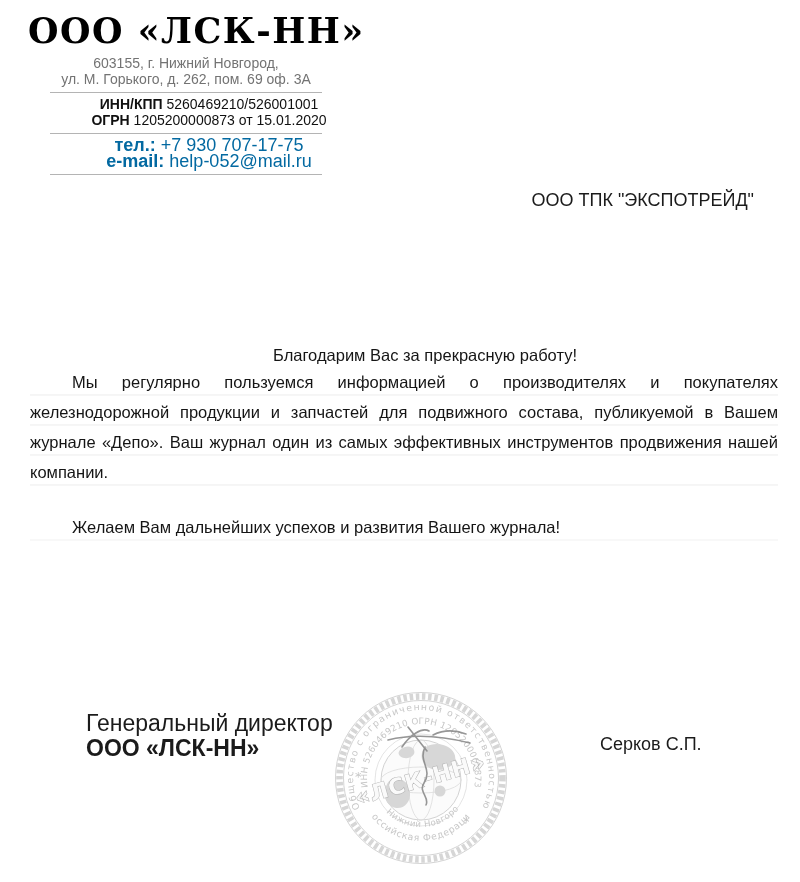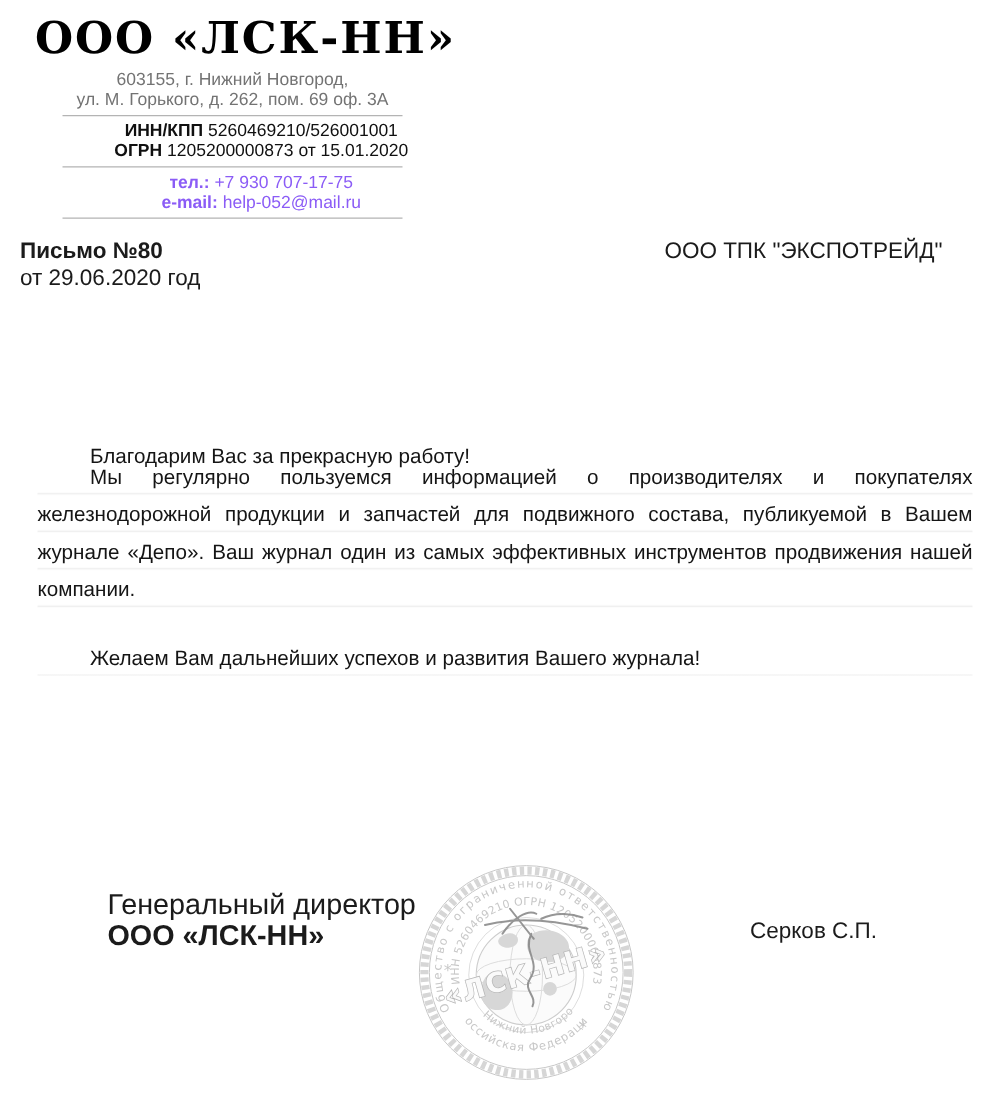--- a/index.html
+++ b/index.html
@@ -6,31 +6,31 @@
   .page{position:relative;width:800px;height:882px;background:#ffffff;overflow:hidden;
         font-family:"Liberation Sans",sans-serif;color:#1b1b1b;}
 
   
   .letterhead{position:absolute;left:28px;top:10px;width:316px;text-align:center;}
   .company-name{font-family:"DejaVu Serif",serif;font-weight:700;font-size:35px;
                 letter-spacing:1.5px;color:#000;line-height:1.2;white-space:nowrap;}
   .addr{font-size:14px;line-height:15.5px;color:#737373;margin-top:4px;}
   .lh-divider{border-top:1px solid #b4b4b4;margin:5px 22px 4px;height:0;}
   .reg{font-size:14px;line-height:15.5px;color:#101010;}
-  .contact{font-size:14px;line-height:15.5px;color:#8b5cf6;}
+  .contact{font-size:18px;line-height:15.5px;color:#0369a1;}
   .b{font-weight:700;padding-left:46px;}
 
   
   .meta-left{position:absolute;left:16px;top:189px;font-size:18px;line-height:22px;}
   .meta-left .num{font-weight:700;}
   .recipient{position:absolute;right:46px;top:190px;font-size:18px;white-space:nowrap;}
 
   
   .par{position:absolute;left:30px;width:748px;font-size:16.5px;line-height:30px;color:#151515;}
-  .p1{top:350px;text-indent:42px;}
+  .p1{top:340px;text-indent:42px;text-align:center;}
   .p2{top:367px;text-align:justify;text-indent:42px;
       background-image:linear-gradient(to bottom,transparent 27px,#ececec 28px,transparent 29px);
       background-size:100% 30px;}
   .p3{top:512px;text-indent:42px;
       background-image:linear-gradient(to bottom,transparent 27px,#f1f1f1 28px,transparent 29px);
       background-size:100% 30px;}
 
   
   .sig-left{position:absolute;left:86px;top:711px;font-size:23px;line-height:25px;}
   .sig-left .company{font-weight:700;}
@@ -66,24 +66,20 @@
       <div><span class="b">ОГРН</span> <span>1205200000873 от 15.01.2020</span></div>
     </div>
     <div class="lh-divider"></div>
     <div class="contact">
       <div><span class="b">тел.:</span> <span>+7 930 707-17-75</span></div>
       <div><span class="b">e-mail:</span> <span>help-052@mail.ru</span></div>
     </div>
     <div class="lh-divider"></div>
   </div>
 
-  <div class="meta-left">
-    <div class="num">Письмо №80</div>
-    <div>от 29.06.2020 год</div>
-  </div>
   <div class="recipient">ООО ТПК "ЭКСПОТРЕЙД"</div>
 
   <div class="par p1">Благодарим Вас за прекрасную работу!</div>
   <div class="par p2">Мы регулярно пользуемся информацией о производителях и покупателях железнодорожной продукции и запчастей для подвижного состава, публикуемой в Вашем журнале «Депо». Ваш журнал один из самых эффективных инструментов продвижения нашей компании.</div>
   <div class="par p3">Желаем Вам дальнейших успехов и развития Вашего журнала!</div>
 
   <div class="sig-left">
     <div>Генеральный директор</div>
     <div class="company">ООО «ЛСК-НН»</div>
   </div>

